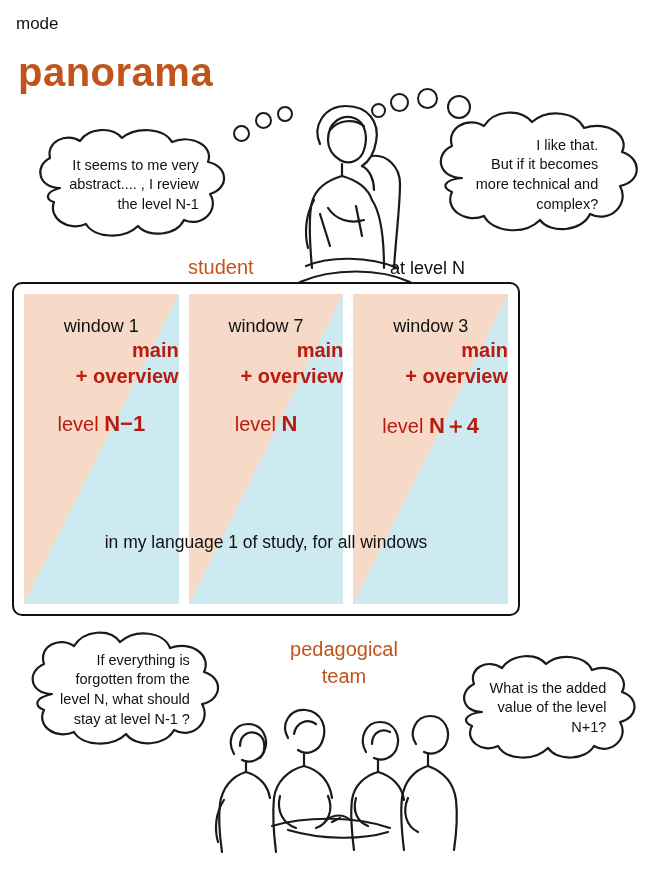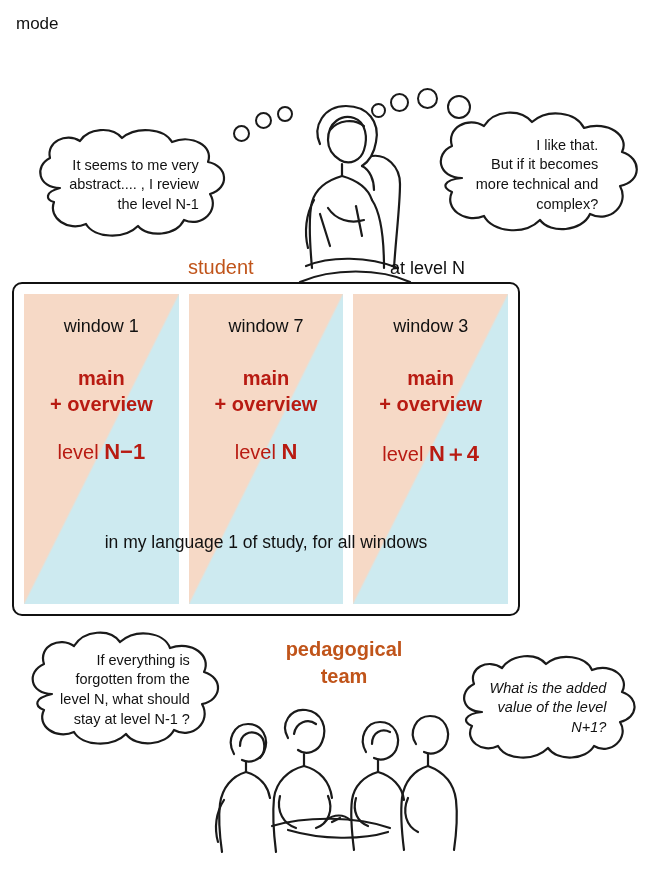--- a/index.html
+++ b/index.html
@@ -59,21 +59,21 @@
     font-size: 14.5px;
     line-height: 1.35;
     white-space: pre-line;
     padding: 0 18px;
     text-align: right;
   }
 
   #cloud-student-left { left: 24px; top: 126px; width: 220px; height: 118px; }
   #cloud-student-right { left: 424px; top: 108px; width: 226px; height: 134px; }
   #cloud-team-left { left: 18px; top: 628px; width: 214px; height: 124px; }
-  #cloud-team-right { left: 450px; top: 652px; width: 196px; height: 112px; font-style: italic; }
+  #cloud-team-right { left: 450px; top: 652px; width: 196px; height: 112px; }
 
   
   .dot {
     position: absolute;
     border: 2.2px solid #1a1a1a;
     border-radius: 50%;
     background: #ffffff;
   }
 
   
@@ -97,21 +97,21 @@
     font-size: 18px;
     color: #111111;
   }
   .team-label {
     position: absolute;
     left: 264px;
     top: 636px;
     width: 160px;
     text-align: center;
     font-size: 20px;
-    font-weight: bold;
+    font-weight: normal;
     color: #c0541a;
     line-height: 1.35;
     white-space: pre-line;
   }
 
   
   .panel {
     position: absolute;
     left: 12px;
     top: 282px;
@@ -141,25 +141,24 @@
     position: relative;
     z-index: 2;
     text-align: center;
     font-size: 18px;
     color: #111111;
     margin-top: 22px;
   }
   .window-main {
     position: relative;
     z-index: 2;
-    text-align: center;
+    text-align: right;
     font-size: 20px;
     font-weight: bold;
     color: #b81b12;
-    margin-top: 28px;
     line-height: 1.3;
     white-space: pre-line;
   }
   .window-level {
     position: relative;
     z-index: 2;
     text-align: center;
     font-size: 20px;
     color: #b81b12;
     margin-top: 22px;
@@ -177,20 +176,21 @@
     color: #111111;
     z-index: 3;
   }
 </style>
 </head>
 <body>
 
 <div class="stage">
 
   <div class="mode-label">mode</div>
+  <div class="panorama-title">panorama</div>
 
   <div class="cloud" id="cloud-student-left">
     <svg width="220" height="118" viewBox="0 0 220 118" aria-hidden="true">
       <path d="M36,62 C14,62 10,40 26,32 C22,16 42,6 56,15 C64,2 88,0 98,12 C112,0 140,2 148,16 C168,8 190,20 184,36 C204,40 206,62 186,68 C196,84 178,102 160,94 C152,110 124,112 114,100 C100,114 70,112 62,98 C44,106 24,92 30,76 C22,74 20,66 36,62 Z" fill="#ffffff" stroke="#1a1a1a" stroke-width="2.2" stroke-linejoin="round"></path>
     </svg>
     <div class="cloud-text">It seems  to me very
 abstract.... , I review
 the level N-1</div>
   </div>
 

